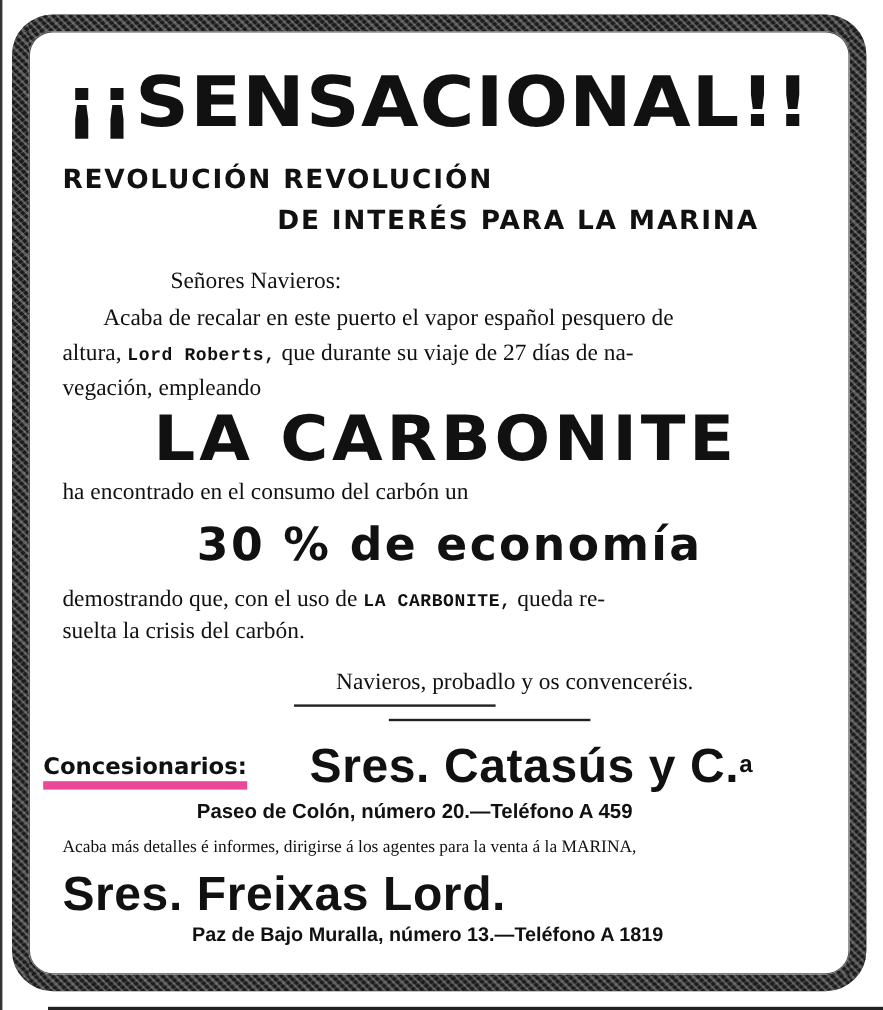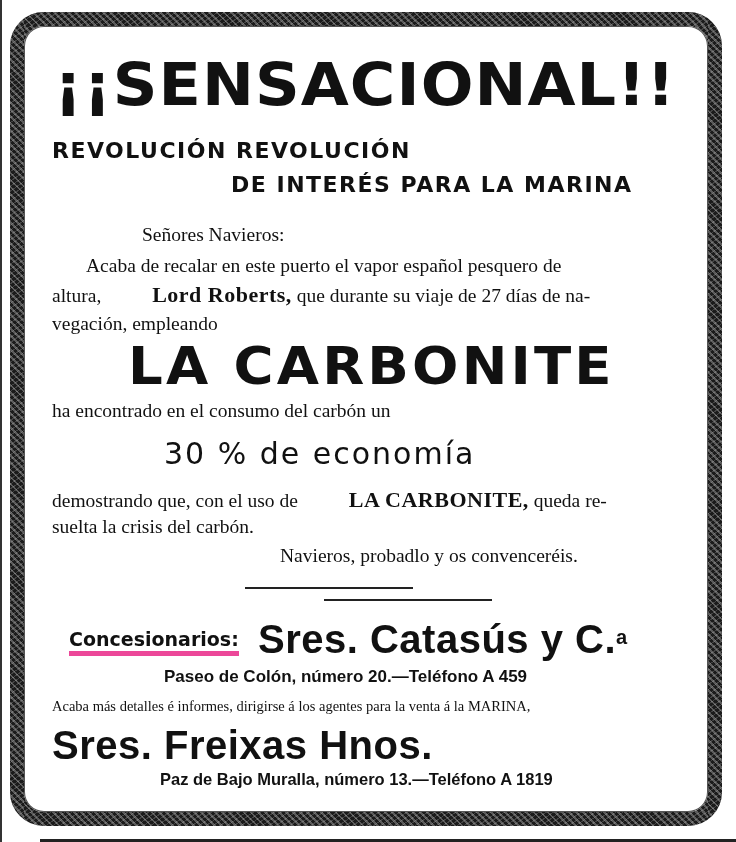--- a/index.html
+++ b/index.html
@@ -93,70 +93,69 @@
       font-size: 19.5px;
       line-height: 29px;
       position: absolute;
       white-space: nowrap;
     }
     .salutation { left: 142px; top: 220px; }
     .p1-l1 { left: 86px; top: 251px; }
     .p1-l2 { left: 52px; top: 280px; }
     .p1-l3 { left: 52px; top: 309px; }
     .inline-bold {
-      font-family: Liberation Serif, serif;
-      font-weight: bold;
-      font-size: 22px;
+      font-family: Liberation Mono, monospace;
+      font-weight: bold;
+      font-size: 15px;
       letter-spacing: 0.5px;
-      margin-left: 46px;
     }
     .brand {
       position: absolute;
       left: 128px;
       top: 334px;
       font-family: "DejaVu Sans", sans-serif;
       font-weight: bold;
       font-size: 52px;
       line-height: 64px;
       letter-spacing: 3px;
       white-space: nowrap;
       transform: scaleX(1.05);
       transform-origin: left center;
     }
     .p2 { left: 52px; top: 396px; }
     .economy {
       position: absolute;
       left: 164px;
       top: 430px;
       font-family: "DejaVu Sans", sans-serif;
-      font-weight: normal;
-      font-size: 30px;
+      font-weight: bold;
+      font-size: 38px;
       line-height: 48px;
       letter-spacing: 2px;
       white-space: nowrap;
     }
     .p3-l1 { left: 52px; top: 485px; }
     .p3-l2 { left: 52px; top: 512px; }
-    .closing { left: 280px; top: 541px; }
+    .closing { left: 280px; top: 554px; }
     .rule {
       position: absolute;
       height: 2px;
       background: #222;
     }
     .rule-1 { left: 245px; top: 587px; width: 168px; }
     .rule-2 { left: 324px; top: 599px; width: 168px; }
     .conc-label {
       position: absolute;
-      left: 69px;
+      left: 36px;
       top: 628px;
       font-family: "DejaVu Sans", sans-serif;
       font-weight: bold;
       font-size: 19px;
       white-space: nowrap;
-      border-bottom: 5px solid #ec4899;
+      border-bottom: 7px solid #ec4899;
       padding-bottom: 1px;
     }
     .conc-name {
       position: absolute;
       left: 258px;
       top: 614px;
       font-family: "Liberation Sans", sans-serif;
       font-weight: bold;
       font-size: 40px;
       line-height: 50px;
@@ -241,14 +240,14 @@
 
 <div class="rule rule-1"></div>
 <div class="rule rule-2"></div>
 
 <div class="conc-label">Concesionarios:</div>
 <div class="conc-name"><span>Sres. Catasús y C.</span><sup>a</sup></div>
 <div class="conc-addr">Paseo de Colón, número 20.—Teléfono A 459</div>
 
 <div class="details">Acaba más detalles é informes, dirigirse á los agentes para la venta á la MARINA,</div>
 
-<div class="agent-name">Sres. Freixas Hnos.</div>
+<div class="agent-name">Sres. Freixas Lord.</div>
 <div class="agent-addr">Paz de Bajo Muralla, número 13.—Teléfono A 1819</div>
 
 </body></html>

